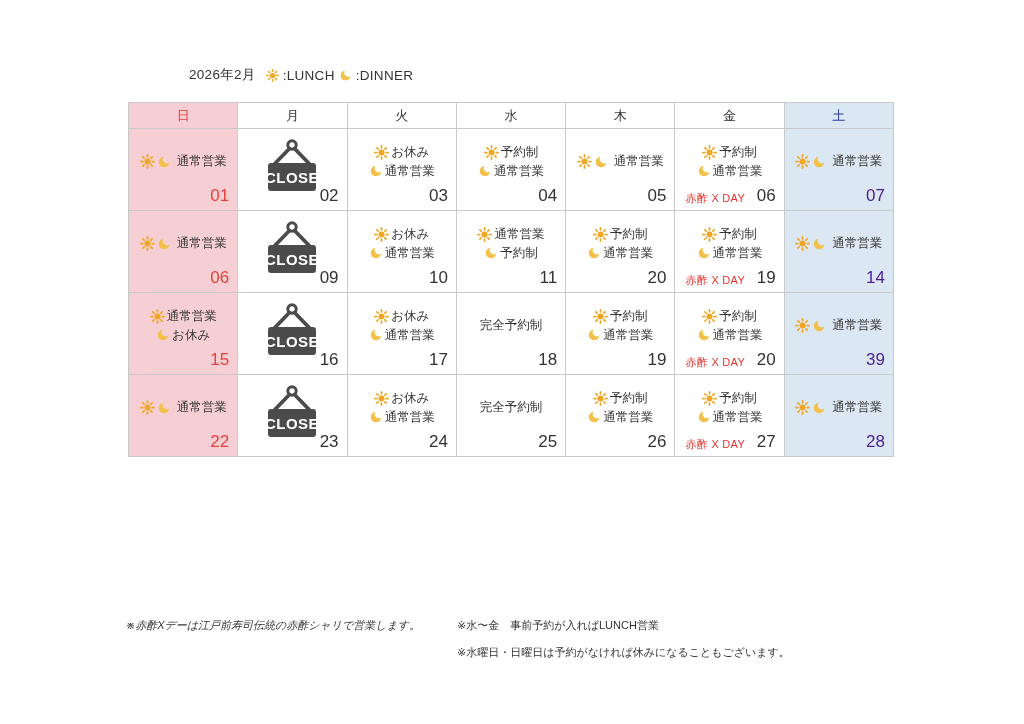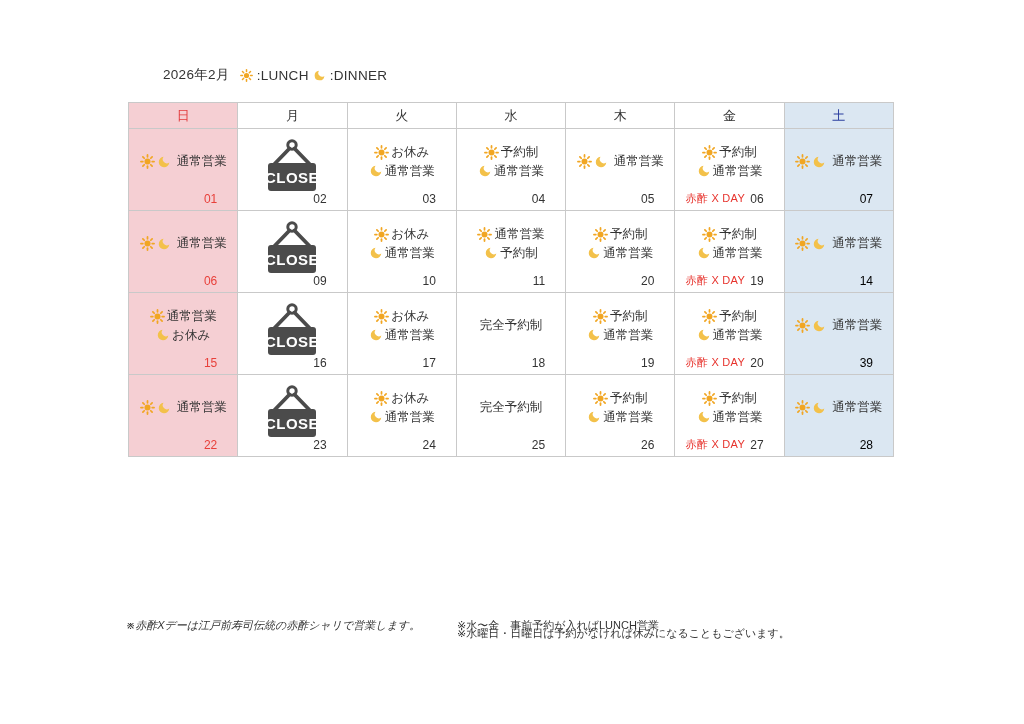--- a/index.html
+++ b/index.html
@@ -3,21 +3,21 @@
 <meta charset="utf-8">
 <style>
   html,body{margin:0;padding:0;}
   body{
     width:1024px;height:724px;position:relative;background:#ffffff;
     font-family:"Liberation Sans","DejaVu Sans",sans-serif;color:#333333;
     overflow:hidden;
   }
   
   .title{
-    position:absolute;left:163px;top:66px;height:18px;
+    position:absolute;left:189px;top:66px;height:18px;
     display:flex;align-items:center;gap:4px;
     font-size:13.5px;color:#333333;letter-spacing:.3px;
   }
   .title .month{margin-right:6px;}
   .title .icon svg{display:block;}
   
   .calendar{
     position:absolute;left:128px;top:102px;width:765px;
     display:grid;grid-template-columns:repeat(7,1fr);
     grid-template-rows:26px 82px 82px 82px 82px;
@@ -41,34 +41,34 @@
     position:absolute;left:0;right:0;top:0;bottom:16px;
     display:flex;flex-direction:column;justify-content:center;align-items:center;
     font-size:12.5px;color:#333333;
   }
   .cell-body.close-body{bottom:8px;}
   .line{display:flex;align-items:center;line-height:19px;white-space:nowrap;}
   .line .icon{display:flex;align-items:center;margin-right:2px;}
   .line .icon svg{display:block;}
   .line .txt-gap{margin-left:4px;}
   .date{
-    position:absolute;right:20px;bottom:4px;
-    font-size:12px;color:#333333;
+    position:absolute;right:8px;bottom:4px;
+    font-size:17px;color:#333333;
   }
   .cell.col0 .date{color:#e8403a;}
-  .cell.col6 .date{color:#000000;}
+  .cell.col6 .date{color:#4c1d95;}
   .badge{
     position:absolute;left:10px;bottom:4px;
     font-size:11px;color:#e7332d;white-space:nowrap;letter-spacing:.3px;
   }
   
   .note{position:absolute;font-size:11px;color:#333333;white-space:nowrap;}
   .note1{left:126px;top:618px;font-style:italic;}
   .note2{left:457px;top:618px;}
-  .note3{left:457px;top:626px;}
+  .note3{left:457px;top:645px;}
 </style>
 </head>
 <body>
 
 <div class="title">
   <span class="month">2026年2月</span>
   <span class="icon" id="legend-sun">
       <svg width="13" height="13" viewBox="0 0 24 24" aria-hidden="true">
         <g fill="none" stroke="#f1a623" stroke-width="2.8" stroke-linecap="round">
           <line x1="12" y1="1.5" x2="12" y2="4.5"></line>

